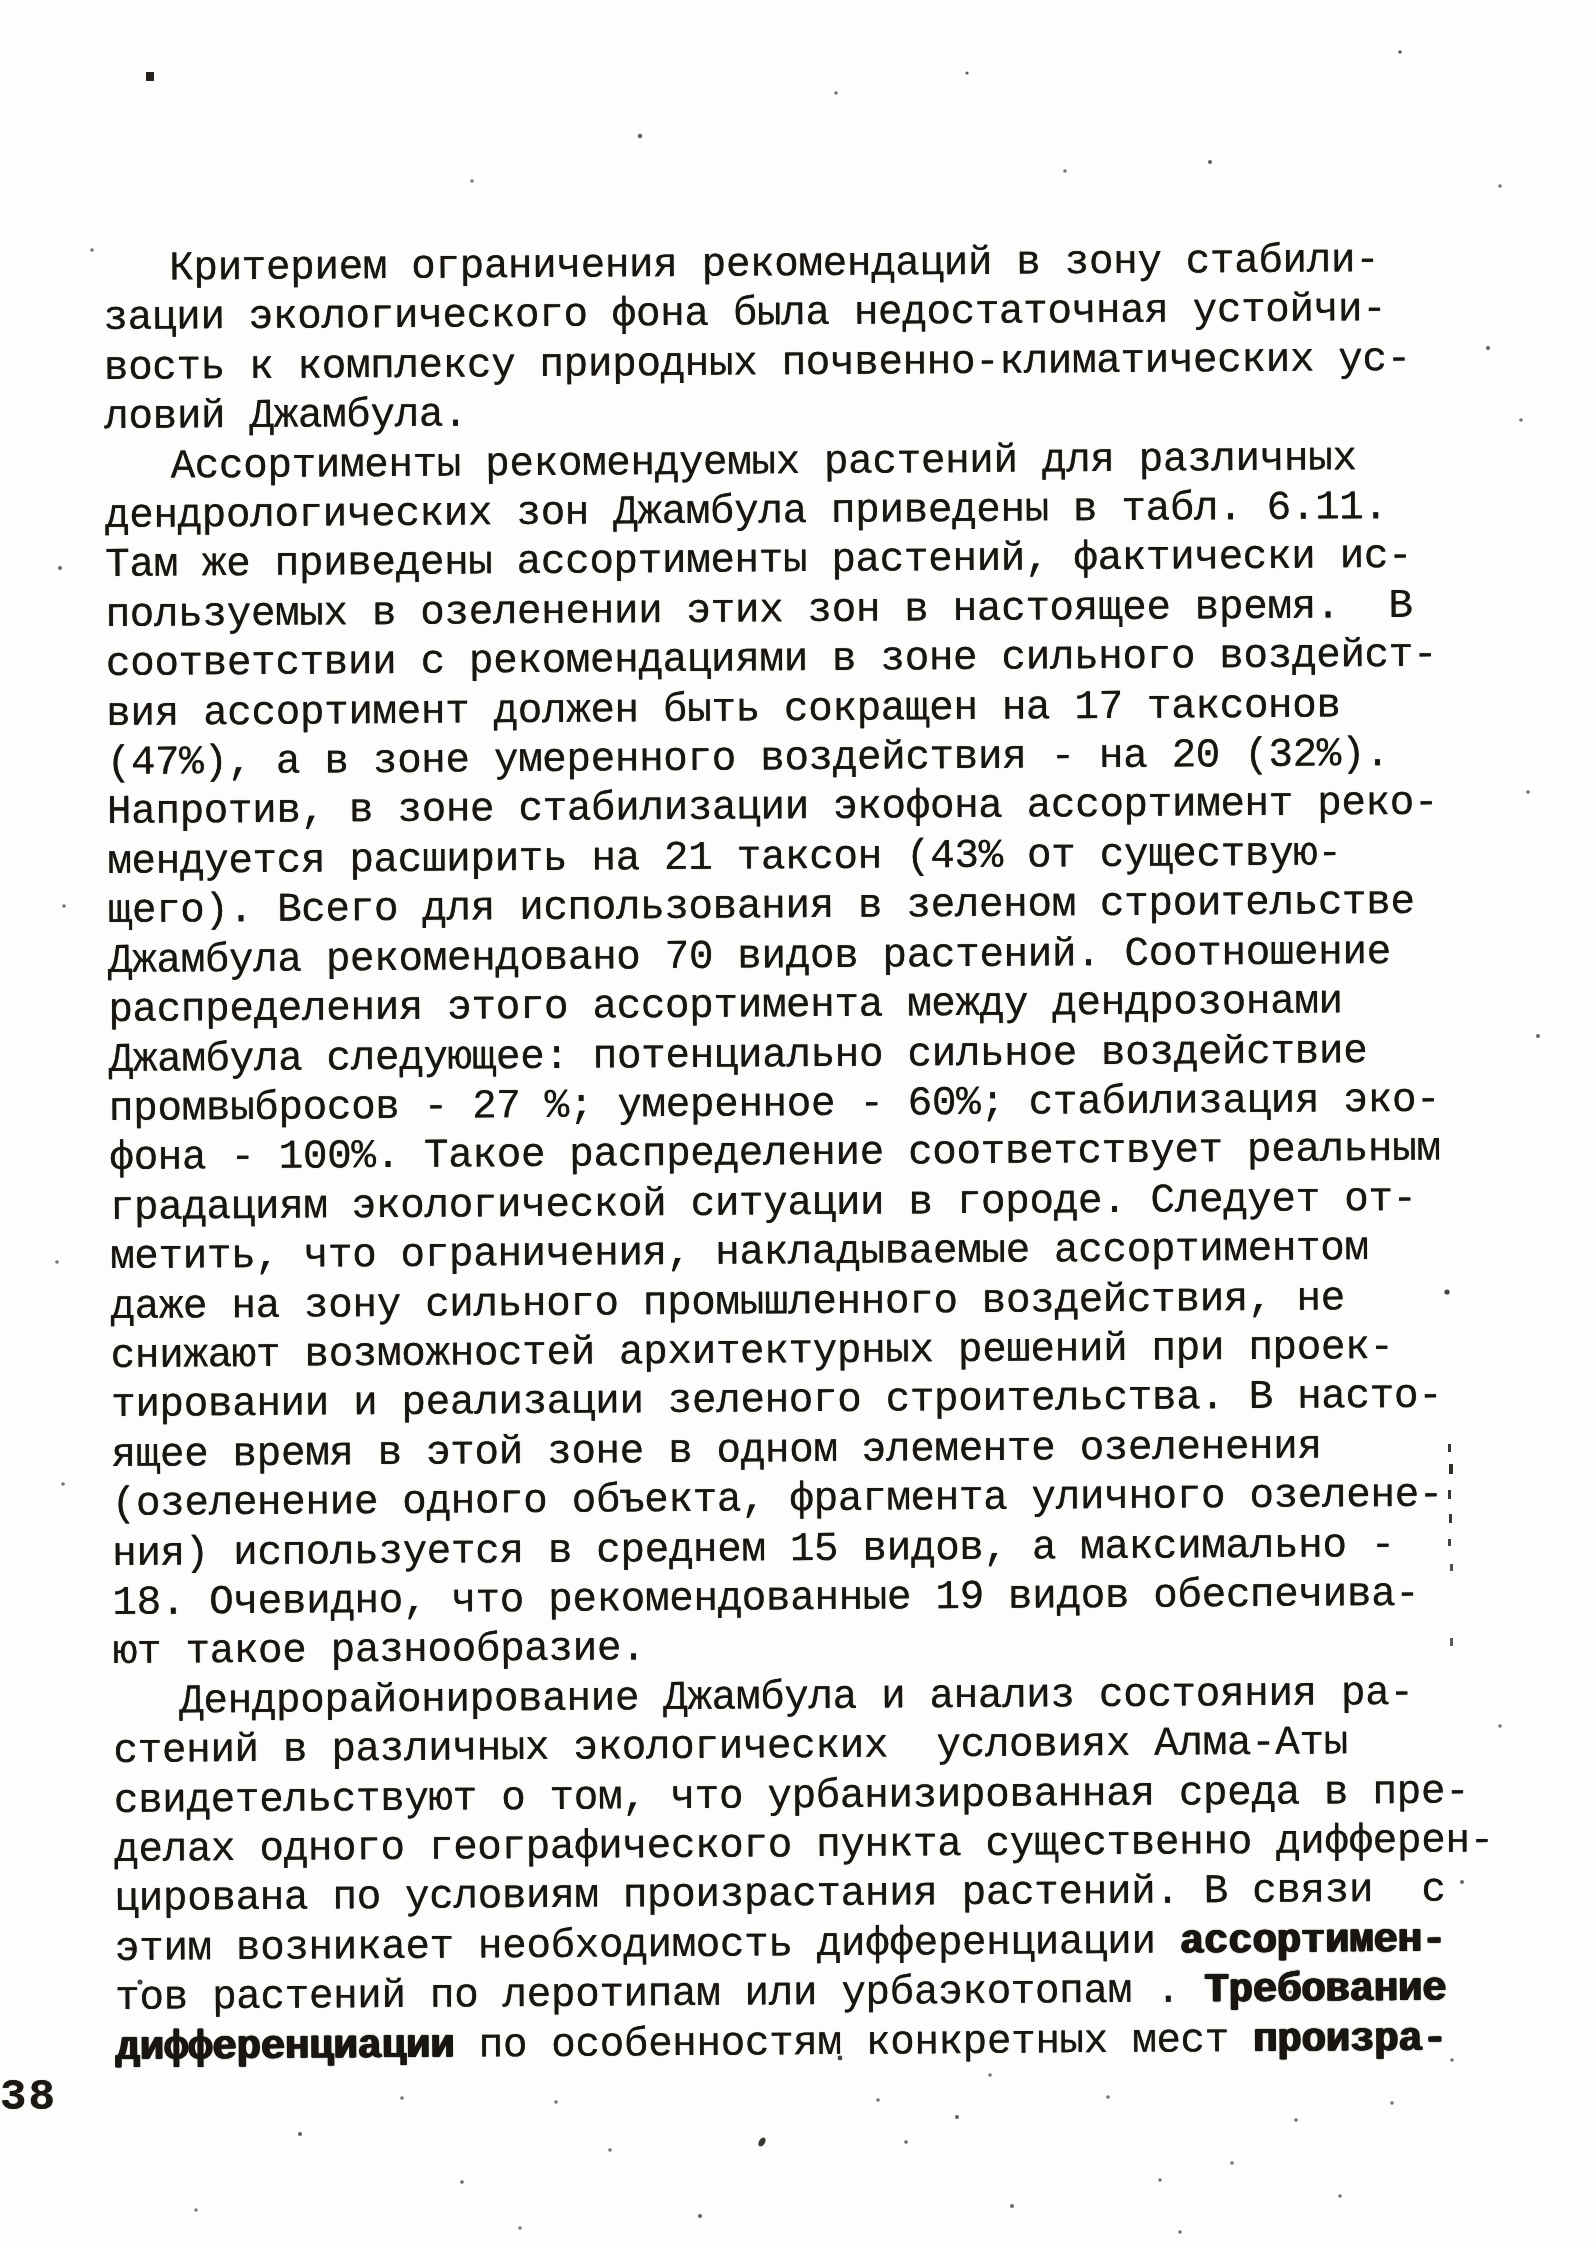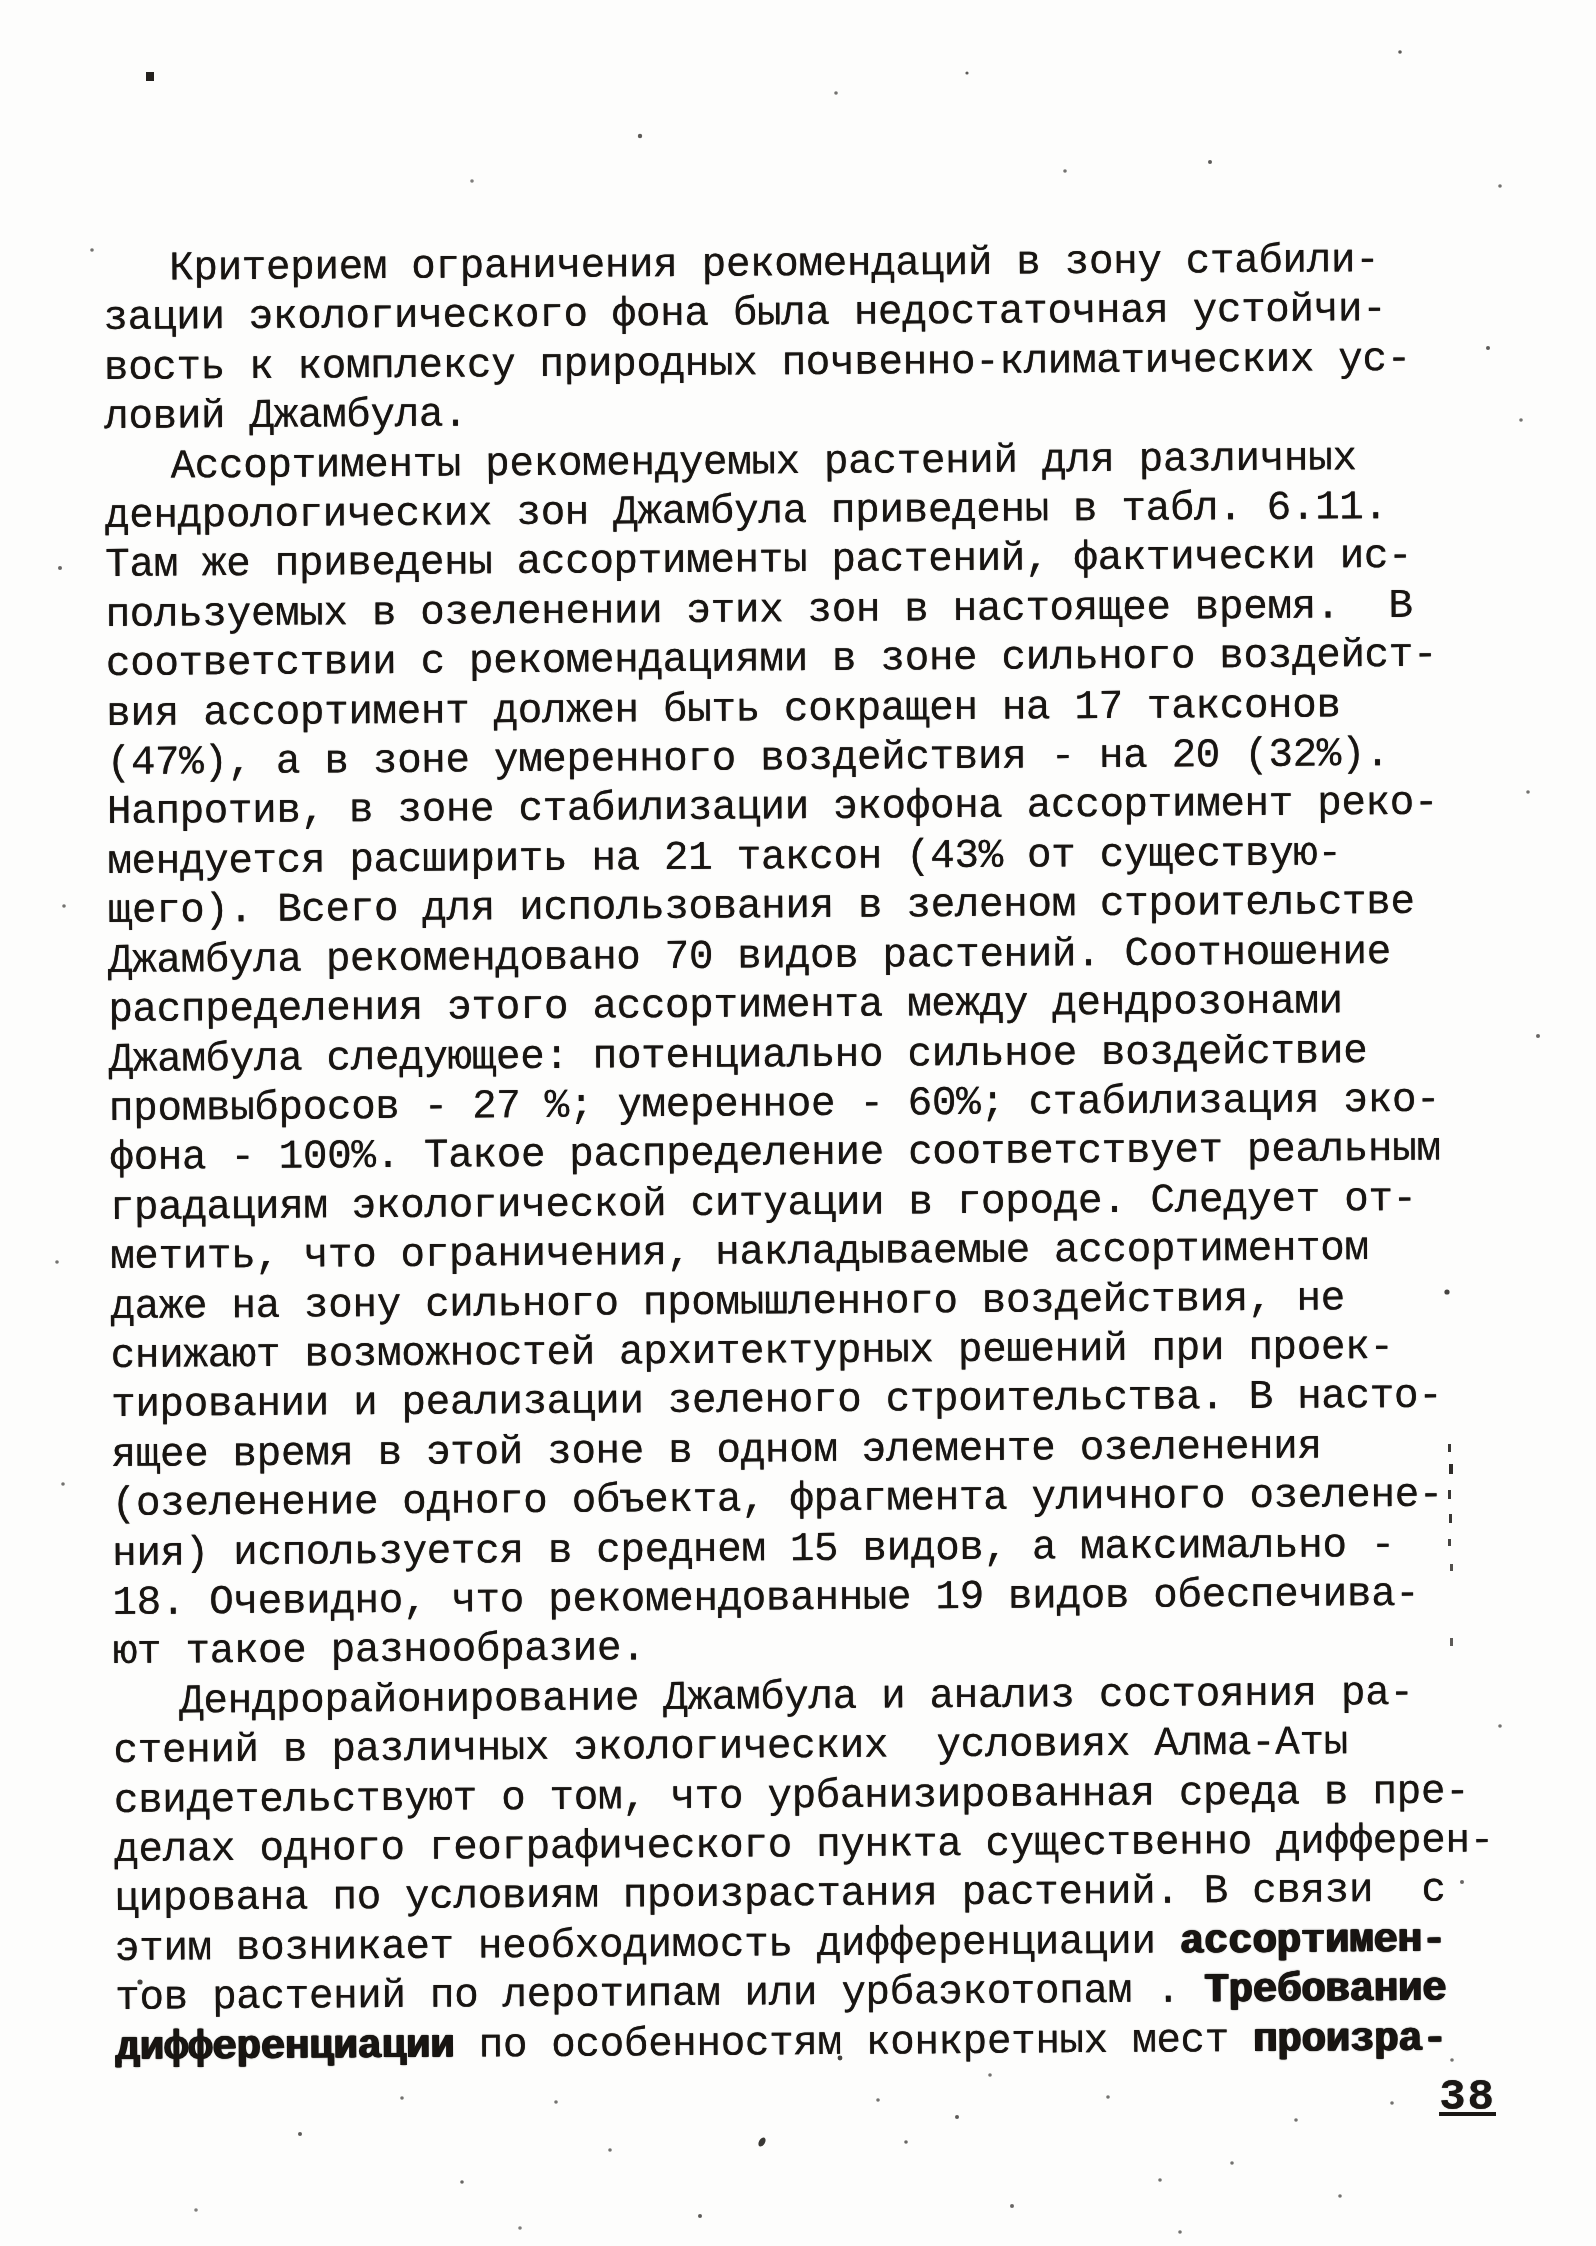--- a/index.html
+++ b/index.html
@@ -40,27 +40,26 @@
   .line .overstruck {
     font-weight: 700;
     text-shadow: 0.9px 0 0 currentColor, -0.9px 0 0 currentColor,
                  0 0 1.6px rgba(10, 8, 6, 0.9);
   }
   .page-number {
     position: absolute;
     left: 0;
     top: 2072px;
     width: 1496px;
-    text-align: right;
+    text-align: left;
     font-size: 44px;
     font-weight: 700;
     color: #1b1815;
     letter-spacing: 2px;
     text-shadow: 0 0 0.8px rgba(20, 16, 12, 0.9);
-    text-decoration: underline;
   }
   .scan-noise {
     position: absolute;
     inset: 0;
     pointer-events: none;
   }
 </style>
 </head>
 <body>
 

